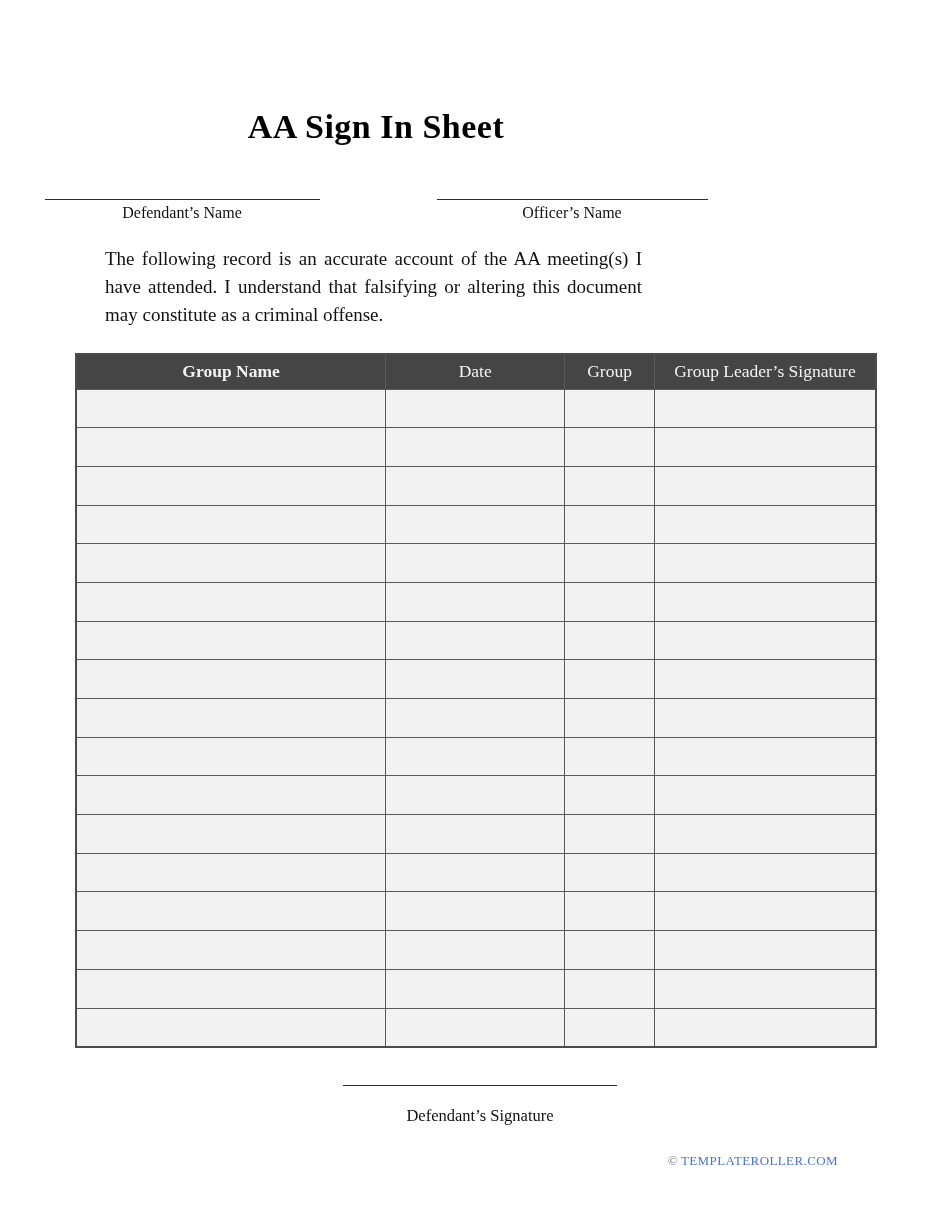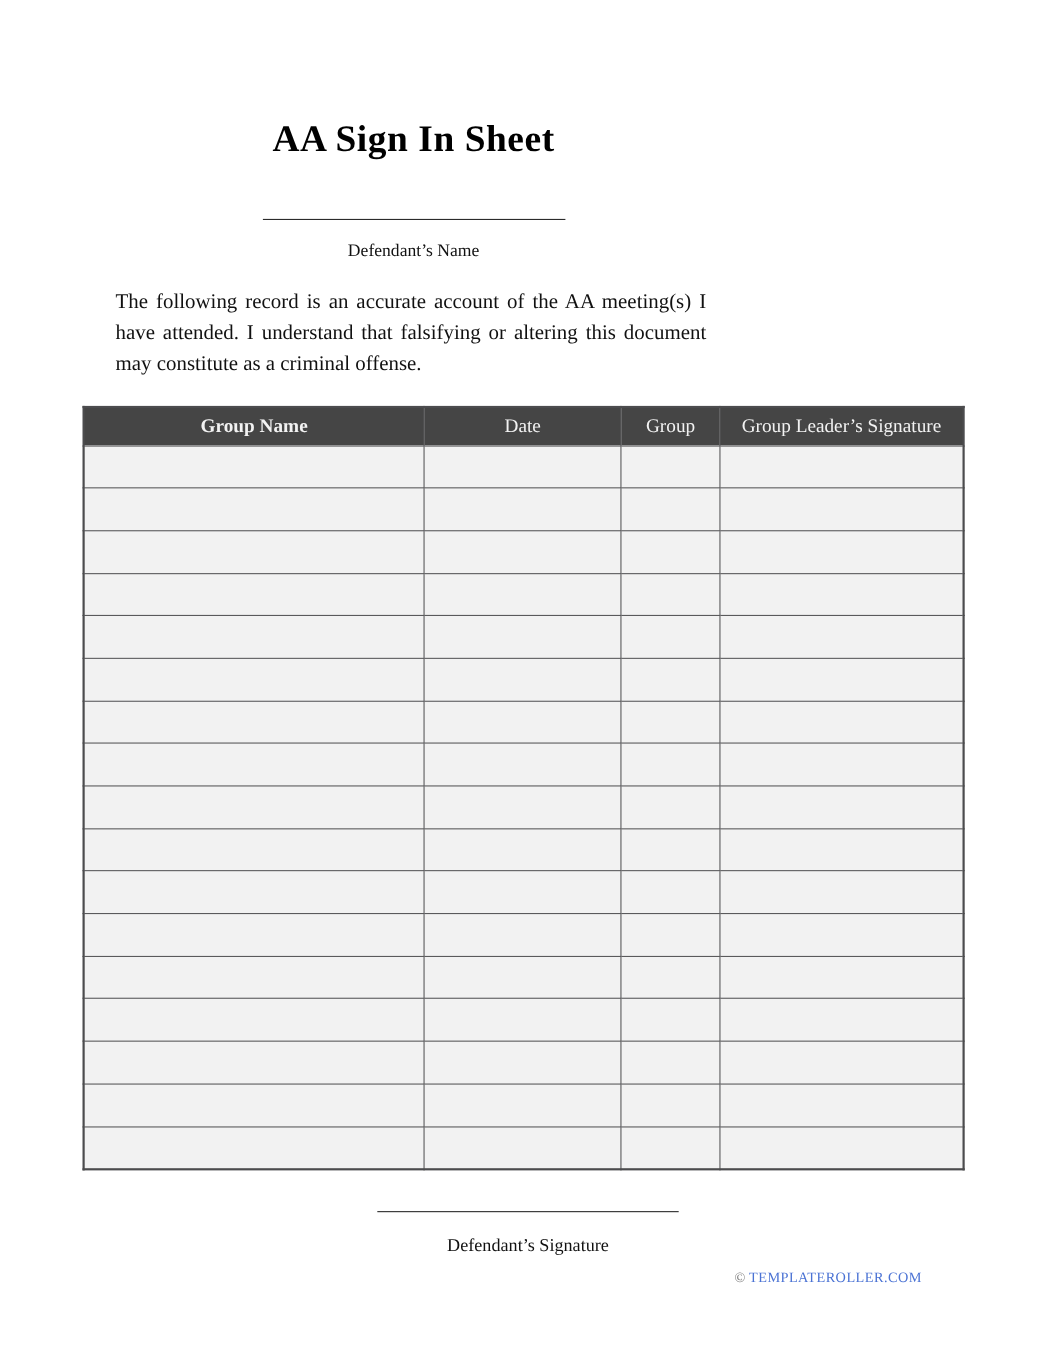--- a/index.html
+++ b/index.html
@@ -30,21 +30,21 @@
 
   .sig-row{
     display:flex;
     justify-content:center;
     gap:117px;
     margin-top:53px;
   }
   .sig-block{
     border-top:1px solid #2b2b2b;
     text-align:center;
-    padding-top:20px;
+    padding-top:4px;
     font-size:16px;
     color:#111;
   }
   .sig-block.left{ width:275px; }
   .sig-block.right{ width:271px; }
 
   .statement{
     margin:23px 110px 0 105px;
     font-size:19px;
     line-height:28px;
@@ -105,20 +105,23 @@
 </head>
 <body>
 
 <div class="page">
 
   <h1 class="title">AA Sign In Sheet</h1>
 
   <div class="sig-row">
     <div class="sig-block left">
       <span>Defendant’s Name</span>
+    </div>
+    <div class="sig-block right">
+      <span>Officer’s Name</span>
     </div>
   </div>
 
   <p class="statement">The following record is an accurate account of the AA meeting(s) I have attended. I understand that falsifying or altering this document may constitute as a criminal offense.</p>
 
   <table class="signin-table">
     <colgroup>
       <col class="c-group">
         <col class="c-date">
         <col class="c-time">

